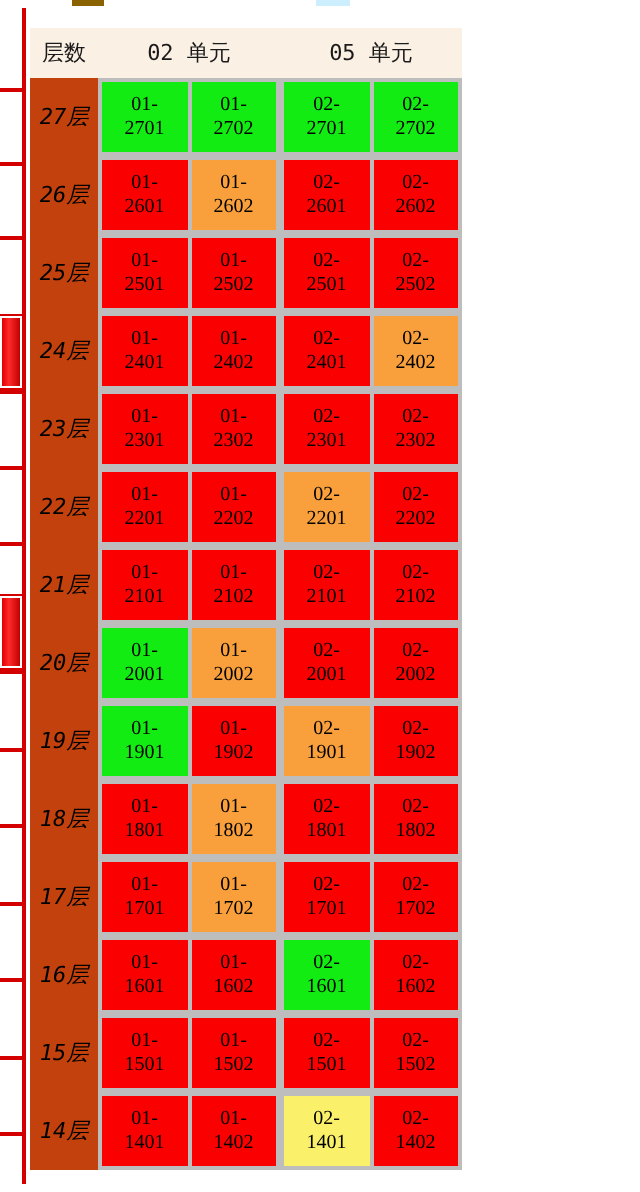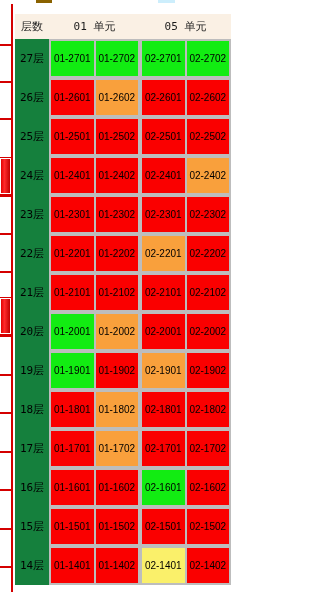--- a/index.html
+++ b/index.html
@@ -91,49 +91,50 @@
     font-family: "DejaVu Sans Mono", "Liberation Mono", monospace;
     text-align: center;
     border-bottom: 1px solid #ffffff;
   }
   th.hdr-floor { width: 34px; border-right: 1px solid #ffffff; }
   th.hdr-unit  { width: 91px; border-right: 1px solid #ffffff; }
 
   .floor-row td { height: 39px; }
   td.floor-label {
     width: 34px;
-    background: #15803d;
+    background: #c2410c;
     color: #000000;
     font-size: 11px;
     font-family: "DejaVu Sans Mono", "Liberation Mono", monospace;
     text-align: center;
     border-right: 1px solid #ffffff;
     border-bottom: 1px solid #ffffff;
+    font-style: italic;
   }
   td.unit-cells {
     width: 91px;
     background: #bdbdbd;
     border-right: 1px solid #ffffff;
     border-bottom: 1px solid #ffffff;
     padding: 0;
   }
   .unit-inner {
     display: flex;
     gap: 2px;
     padding: 2px 2px 2px 2px;
     box-sizing: border-box;
     height: 39px;
   }
   .room-cell {
     flex: 1 1 0;
     display: flex;
-    flex-direction: row;
+    flex-direction: column;
     align-items: center;
     justify-content: center;
-    font-family: Liberation Sans, sans-serif;
+    font-family: Liberation Serif, serif;
     font-size: 10px;
     line-height: 12px;
     color: #000000;
     letter-spacing: 0px;
     box-sizing: border-box;
     overflow: hidden;
   }
   .room-cell .ln { display: block; white-space: nowrap; }
 
   .st-red    { background: #fa0000; }
@@ -176,21 +177,21 @@
     <div class="rail-sep" style="top: 524px;"></div>
     <div class="rail-sep" style="top: 562px;"></div>
     <div class="rail-marker" style="top: 154px; height: 36px;"></div>
     <div class="rail-marker" style="top: 294px; height: 36px;"></div>
   </div>
 
 <table id="floor-table">
   <thead>
     <tr class="hdr-row">
       <th class="hdr-floor">层数</th>
-      <th class="hdr-unit">01 单元</th>
+      <th class="hdr-unit">02 单元</th>
       <th class="hdr-unit">05 单元</th>
     </tr>
   </thead>
   <tbody id="table-body">
       <tr class="floor-row">
         <td class="floor-label">27层</td>
         <td class="unit-cells">
           <div class="unit-inner">
             <div class="room-cell st-green">
               <span class="ln">01-</span>

